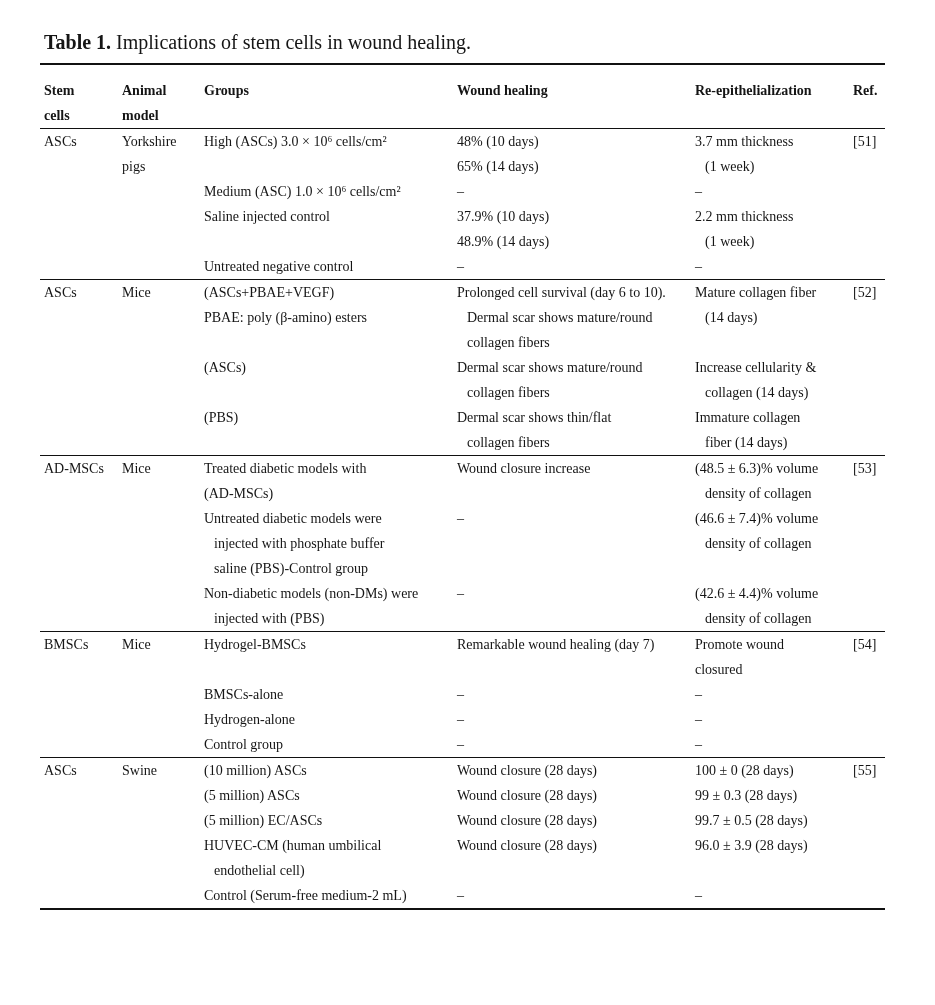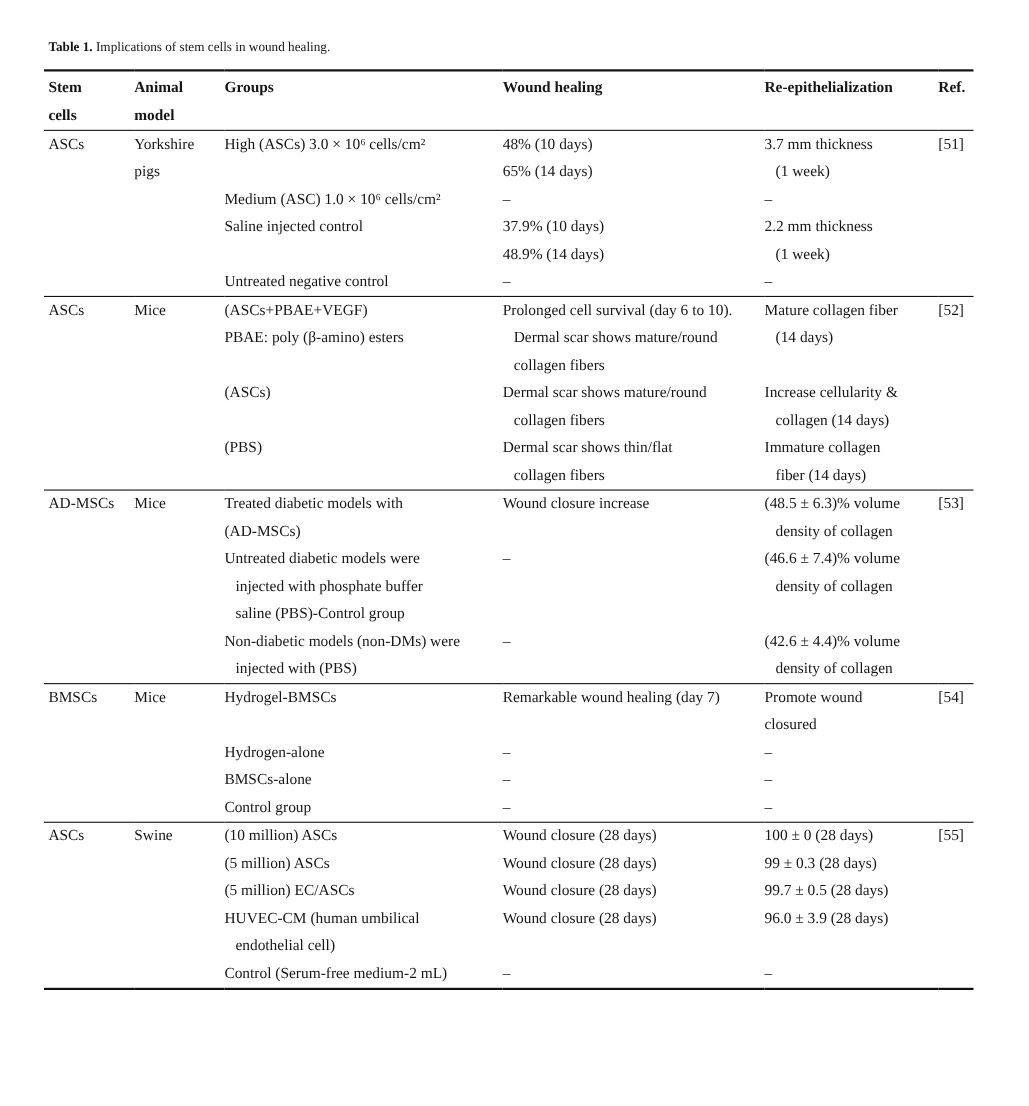--- a/index.html
+++ b/index.html
@@ -7,21 +7,21 @@
     padding: 0;
     width: 935px;
     height: 1005px;
     background: #ffffff;
     color: #151515;
     font-family: "Liberation Serif", "DejaVu Serif", serif;
     overflow: hidden;
   }
   .caption {
     margin: 31px 0 0 44px;
-    font-size: 12px;
+    font-size: 20px;
     line-height: 22px;
   }
   .caption .cap-label { font-weight: bold; }
   table.stem-table {
     border-collapse: collapse;
     table-layout: fixed;
     margin: 10px 0 0 40px;
     width: 845px;
     border-top: 2.5px solid #111;
     border-bottom: 2.5px solid #111;
@@ -30,21 +30,21 @@
   tbody { border-bottom: 1px solid #111; }
   tbody:last-of-type { border-bottom: none; }
   th, td {
     vertical-align: top;
     padding: 0;
     font-size: 14px;
     line-height: 25px;
     text-align: left;
     font-weight: normal;
   }
-  th { font-weight: bold; padding-top: 3px; }
+  th { font-weight: bold; padding-top: 13px; }
   th:first-child, td:first-child { padding-left: 4px; }
   .line { white-space: nowrap; }
   .indent { padding-left: 10px; }
 </style>
 </head>
 <body>
 
 <div class="caption"><span class="cap-label">Table 1.</span><span> Implications of stem cells in wound healing.</span></div>
 
 <table class="stem-table">
@@ -283,35 +283,35 @@
           <div class="line">closured</div>
         </td>
         <td>
           <div class="line">[54]</div>
         </td>
       </tr>
       <tr>
         <td></td>
         <td></td>
         <td>
+          <div class="line">BMSCs-alone</div>
+        </td>
+        <td>
+          <div class="line">–</div>
+        </td>
+        <td>
+          <div class="line">–</div>
+        </td>
+        <td></td>
+      </tr>
+      <tr>
+        <td></td>
+        <td></td>
+        <td>
           <div class="line">Hydrogen-alone</div>
-        </td>
-        <td>
-          <div class="line">–</div>
-        </td>
-        <td>
-          <div class="line">–</div>
-        </td>
-        <td></td>
-      </tr>
-      <tr>
-        <td></td>
-        <td></td>
-        <td>
-          <div class="line">BMSCs-alone</div>
         </td>
         <td>
           <div class="line">–</div>
         </td>
         <td>
           <div class="line">–</div>
         </td>
         <td></td>
       </tr>
       <tr>

